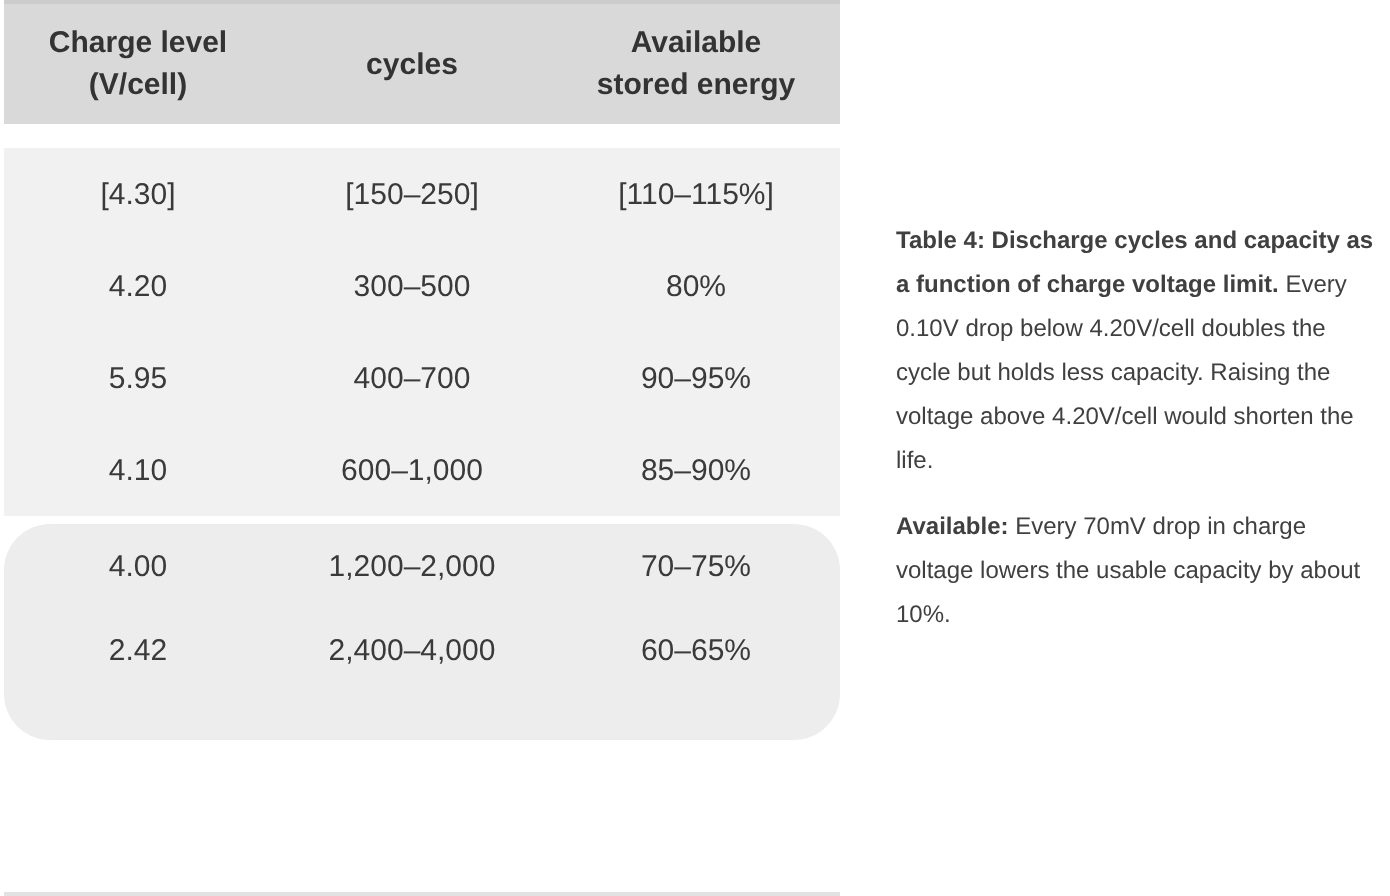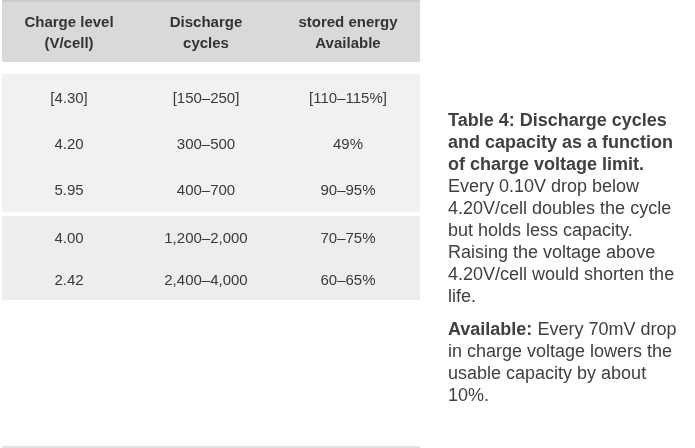--- a/index.html
+++ b/index.html
@@ -47,22 +47,23 @@
   .tsection {
     display: block;
   }
   .section-0 {
     margin-top: 12px;
     background: #f1f1f1;
   }
   .section-1 {
     margin-top: 4px;
     background: #ededed;
-    height: 84px;
+    height: 108px;
     overflow: hidden;
+    border-radius: 23px;
   }
   .row {
     display: flex;
     align-items: center;
     height: 46px;
     font-size: 15px;
   }
   .section-1 .row { height: 42px; }
   .row.bold { font-weight: normal; }
   .cell { text-align: center; }
@@ -74,21 +75,21 @@
     height: 2px;
     background: #e2e2e2;
   }
 
   
   .caption {
     position: absolute;
     left: 448px;
     top: 109px;
     width: 240px;
-    font-size: 18px;
+    font-size: 12px;
     line-height: 22px;
     color: #404040;
   }
   .caption p {
     margin: 0 0 11px 0;
   }
   .caption .b { font-weight: bold; }
 </style>
 </head>
 <body>
@@ -96,44 +97,48 @@
 <div class="stage">
 
   <div class="batt-table">
 
     <div class="thead">
       <div class="hcell c0">
         <div>Charge level</div>
         <div>(V/cell)</div>
       </div>
       <div class="hcell c1">
-        <div>Discharge</div>
         <div>cycles</div>
       </div>
       <div class="hcell c2">
+        <div>Available</div>
         <div>stored energy</div>
-        <div>Available</div>
       </div>
     </div>
 
     <div class="tsection section-0">
         <div class="row">
           <div class="cell c0">[4.30]</div>
           <div class="cell c1">[150–250]</div>
           <div class="cell c2">[110–115%]</div>
         </div>
         <div class="row bold">
           <div class="cell c0">4.20</div>
           <div class="cell c1">300–500</div>
-          <div class="cell c2">49%</div>
+          <div class="cell c2">80%</div>
         </div>
         <div class="row">
           <div class="cell c0">5.95</div>
           <div class="cell c1">400–700</div>
           <div class="cell c2">90–95%</div>
+        </div>
+        <div class="row">
+          <div class="cell c0">4.10</div>
+          <div class="cell c1">600–1,000</div>
+          <div class="cell c2">85–90%</div>
         </div>
       </div>
     <div class="tsection section-1">
         <div class="row">
           <div class="cell c0">4.00</div>
           <div class="cell c1">1,200–2,000</div>
           <div class="cell c2">70–75%</div>
         </div>
         <div class="row">
           <div class="cell c0">2.42</div>

